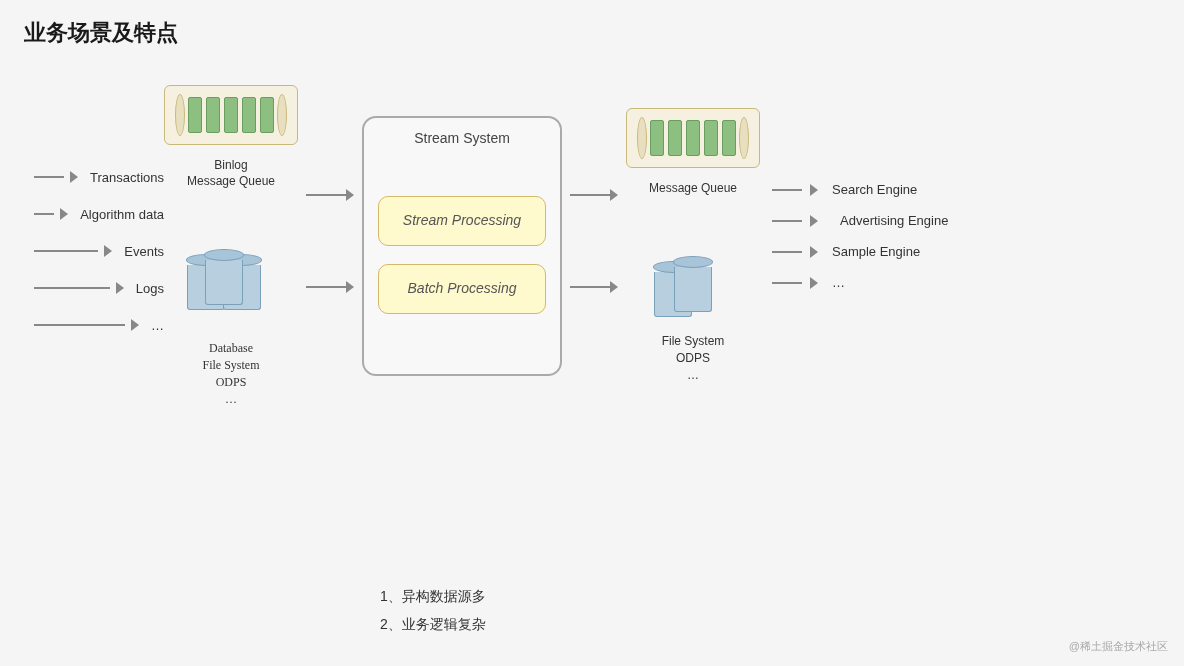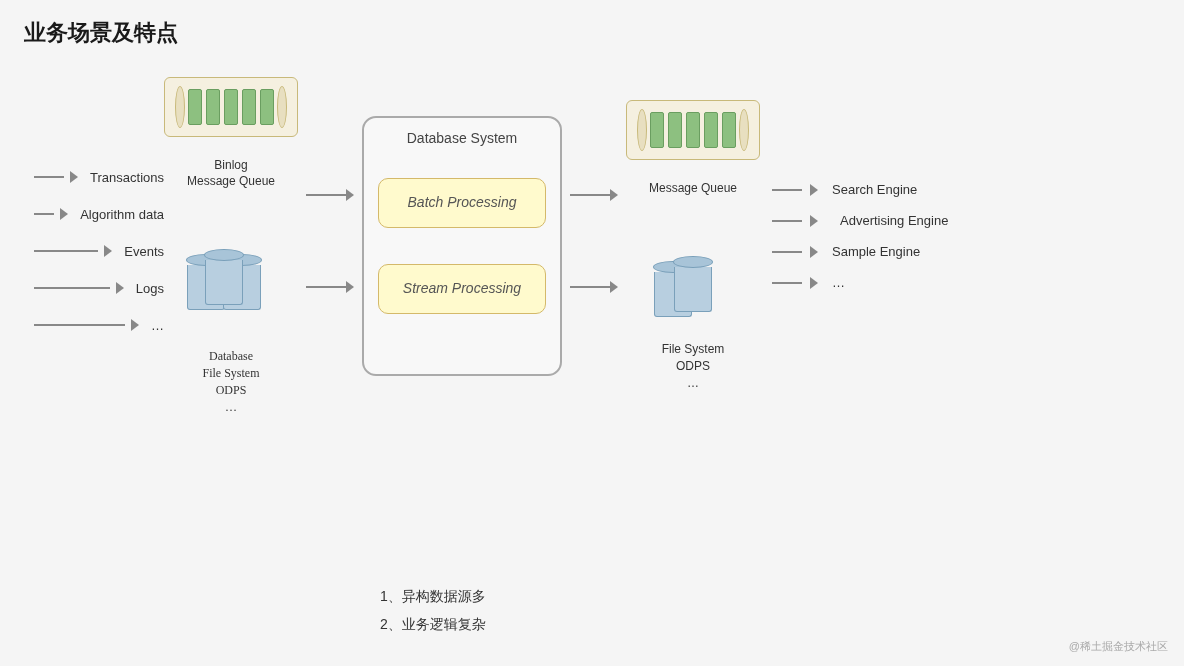--- a/index.html
+++ b/index.html
@@ -38,21 +38,21 @@
       display: flex;
       align-items: center;
       gap: 6px;
       font-size: 13px;
       color: #333;
     }
     .component-box {
       display: flex;
       flex-direction: column;
       align-items: center;
-      gap: 20px;
+      gap: 12px;
     }
     .component-label {
       font-size: 12px;
       color: #333;
       text-align: center;
       line-height: 1.4;
     }
 
     
     .mq-container {
@@ -292,23 +292,23 @@
         <div style="width:40px;height:2px;background:#888;"></div>
         <div class="conn-head"></div>
       </div>
       <div style="display:flex;align-items:center;margin-top:12px;">
         <div style="width:40px;height:2px;background:#888;"></div>
         <div class="conn-head"></div>
       </div>
     </div>
 
     <div class="offline-box">
-      <span class="offline-title">Database  System</span>
+      <span class="offline-title">Stream  System</span>
+      <div class="processing-box" style="margin-top:18px;">Stream Processing</div>
       <div class="processing-box">Batch Processing</div>
-      <div class="processing-box" style="margin-top:18px;">Stream Processing</div>
     </div>
 
     <div style="display:flex;flex-direction:column;gap:68px;margin:0 8px;margin-top:-10px;">
       <div style="display:flex;align-items:center;">
         <div style="width:40px;height:2px;background:#888;"></div>
         <div class="conn-head"></div>
       </div>
       <div style="display:flex;align-items:center;margin-top:12px;">
         <div style="width:40px;height:2px;background:#888;"></div>
         <div class="conn-head"></div>

